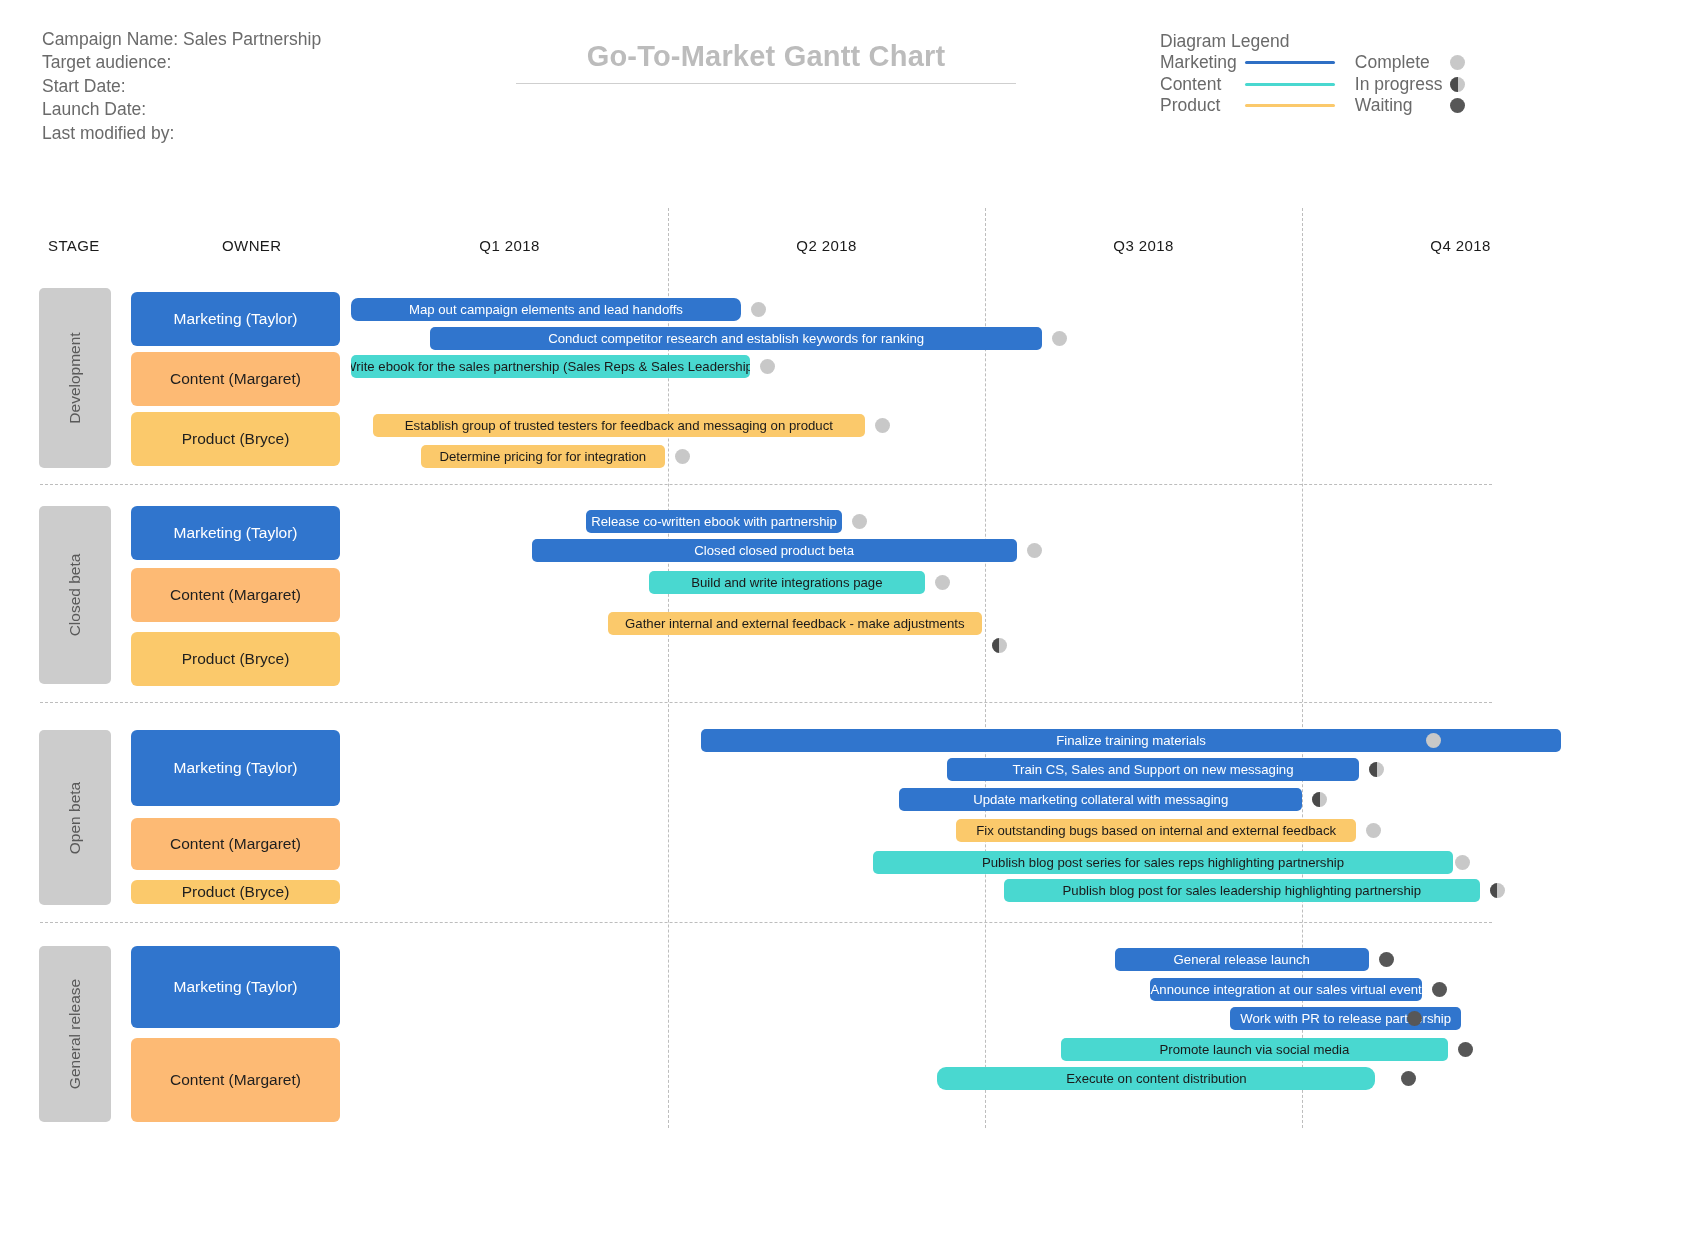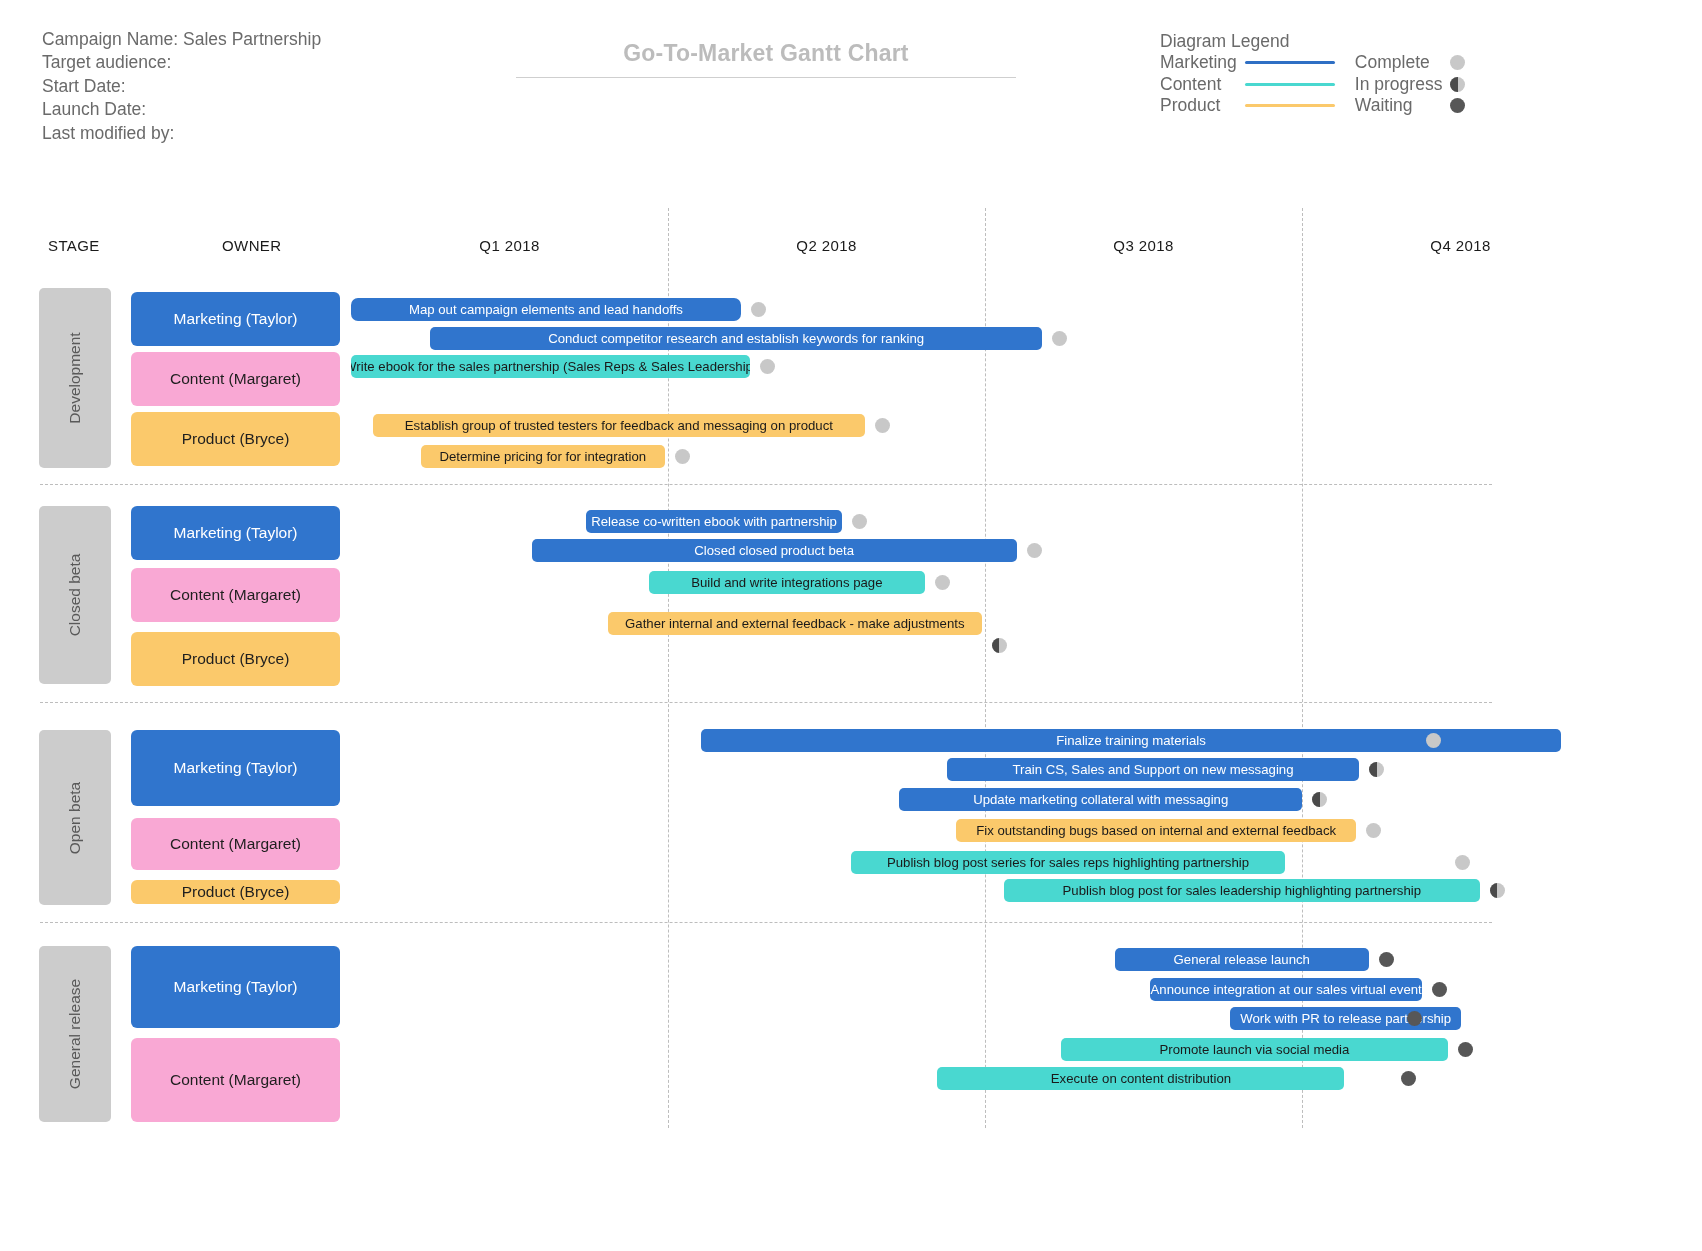--- a/index.html
+++ b/index.html
@@ -11,21 +11,21 @@
     overflow:hidden;
   }
   #root{position:relative;width:1702px;height:1251px;}
 
   
   .meta{position:absolute;left:42px;top:28px;font-size:17.5px;line-height:23.4px;color:#6a6a6a;}
   .meta div{white-space:pre;}
 
   
   .title-wrap{position:absolute;left:516px;top:40px;width:500px;text-align:center;}
-  .title{font-size:23px;font-weight:bold;color:#bcbcbc;letter-spacing:.2px;}
+  .title{font-size:29px;font-weight:bold;color:#bcbcbc;letter-spacing:.2px;}
   .title-rule{margin-top:10px;height:1px;background:#cfcfcf;width:100%;}
 
   
   .legend{position:absolute;left:1160px;top:30px;font-size:17.5px;color:#6a6a6a;}
   .legend-title{line-height:22px;margin-bottom:0px;}
   .legend-grid{display:grid;grid-template-columns:auto 108px auto 30px;align-items:center;
                row-gap:0px;column-gap:0px;}
   .lg-label{line-height:21.5px;font-size:17.5px;}
   .lg-line{height:3px;border-radius:2px;margin-left:8px;margin-right:10px;width:90px;}
   .lg-status{line-height:21.5px;font-size:17.5px;padding-left:10px;white-space:nowrap;}
@@ -50,21 +50,21 @@
   
   .stage{position:absolute;width:72px;background:#cccccc;border-radius:5px;
          display:flex;align-items:center;justify-content:center;}
   .stage span{
      transform:rotate(-90deg);white-space:nowrap;font-size:15.5px;color:#595959;}
 
   
   .owner{position:absolute;left:131px;width:209px;border-radius:6px;
          display:flex;align-items:center;justify-content:center;font-size:15.5px;}
   .owner.marketing{background:#3075cd;color:#ffffff;}
-  .owner.content{background:#f9a8d4;color:#1f1f1f;}
+  .owner.content{background:#fdba74;color:#1f1f1f;}
   .owner.product{background:#fbc96b;color:#1f1f1f;}
 
   
   .bar{position:absolute;height:23px;border-radius:5px;
        display:flex;align-items:center;justify-content:center;
        font-size:13.2px;white-space:nowrap;overflow:hidden;}
   .bar.marketing{background:#3075cd;color:#ffffff;}
   .bar.content{background:#49d8d0;color:#1a1a1a;}
   .bar.product{background:#fbc96b;color:#1a1a1a;}
   .bar-dot{position:absolute;width:15px;height:15px;border-radius:50%;}
@@ -198,21 +198,21 @@
       </div>
       <span class="bar-dot dot dot-progress" style="left: 1369.06px; top: 762px;"></span>
       <div class="bar marketing" style="left: 899.41px; top: 788px; width: 402.59px;">
         <span>Update marketing collateral with messaging</span>
       </div>
       <span class="bar-dot dot dot-progress" style="left: 1312px; top: 792px;"></span>
       <div class="bar product" style="left: 956.47px; top: 819px; width: 399.42px;">
         <span>Fix outstanding bugs based on internal and external feedback</span>
       </div>
       <span class="bar-dot dot dot-complete" style="left: 1365.89px; top: 823px;"></span>
-      <div class="bar content" style="left: 851px; top: 851px; width: 434px; text-align: center;">
+      <div class="bar content" style="left: 873px; top: 851px; width: 580px; text-align: center;">
         <span>Publish blog post series for sales reps highlighting partnership</span>
       </div>
       <span class="bar-dot dot dot-complete" style="left: 1454.65px; top: 855px;"></span>
       <div class="bar content" style="left: 1004.02px; top: 879px; width: 475.5px;">
         <span>Publish blog post for sales leadership highlighting partnership</span>
       </div>
       <span class="bar-dot dot dot-progress" style="left: 1489.52px; top: 883px;"></span>
       <div class="bar marketing" style="left: 1114.97px; top: 948px; width: 253.6px;">
         <span>General release launch</span>
       </div>
@@ -222,19 +222,19 @@
       </div>
       <span class="bar-dot dot dot-waiting" style="left: 1432.46px; top: 982px;"></span>
       <div class="bar marketing" style="left: 1230px; top: 1007px; width: 231.41px;">
         <span>Work with PR to release partnership</span>
       </div>
       <span class="bar-dot dot dot-waiting" style="left: 1407.1px; top: 1011px;"></span>
       <div class="bar content" style="left: 1061.08px; top: 1038px; width: 386.74px;">
         <span>Promote launch via social media</span>
       </div>
       <span class="bar-dot dot dot-waiting" style="left: 1457.82px; top: 1042px;"></span>
-      <div class="bar content" style="left: 937.45px; top: 1067px; width: 407px;">
+      <div class="bar content" style="left: 937.45px; top: 1067px; width: 438px; border-radius: 9px;">
         <span>Execute on content distribution</span>
       </div>
       <span class="bar-dot dot dot-waiting" style="left: 1400.76px; top: 1071px;"></span>
     </div>
 
 </div>
 
 </body></html>

